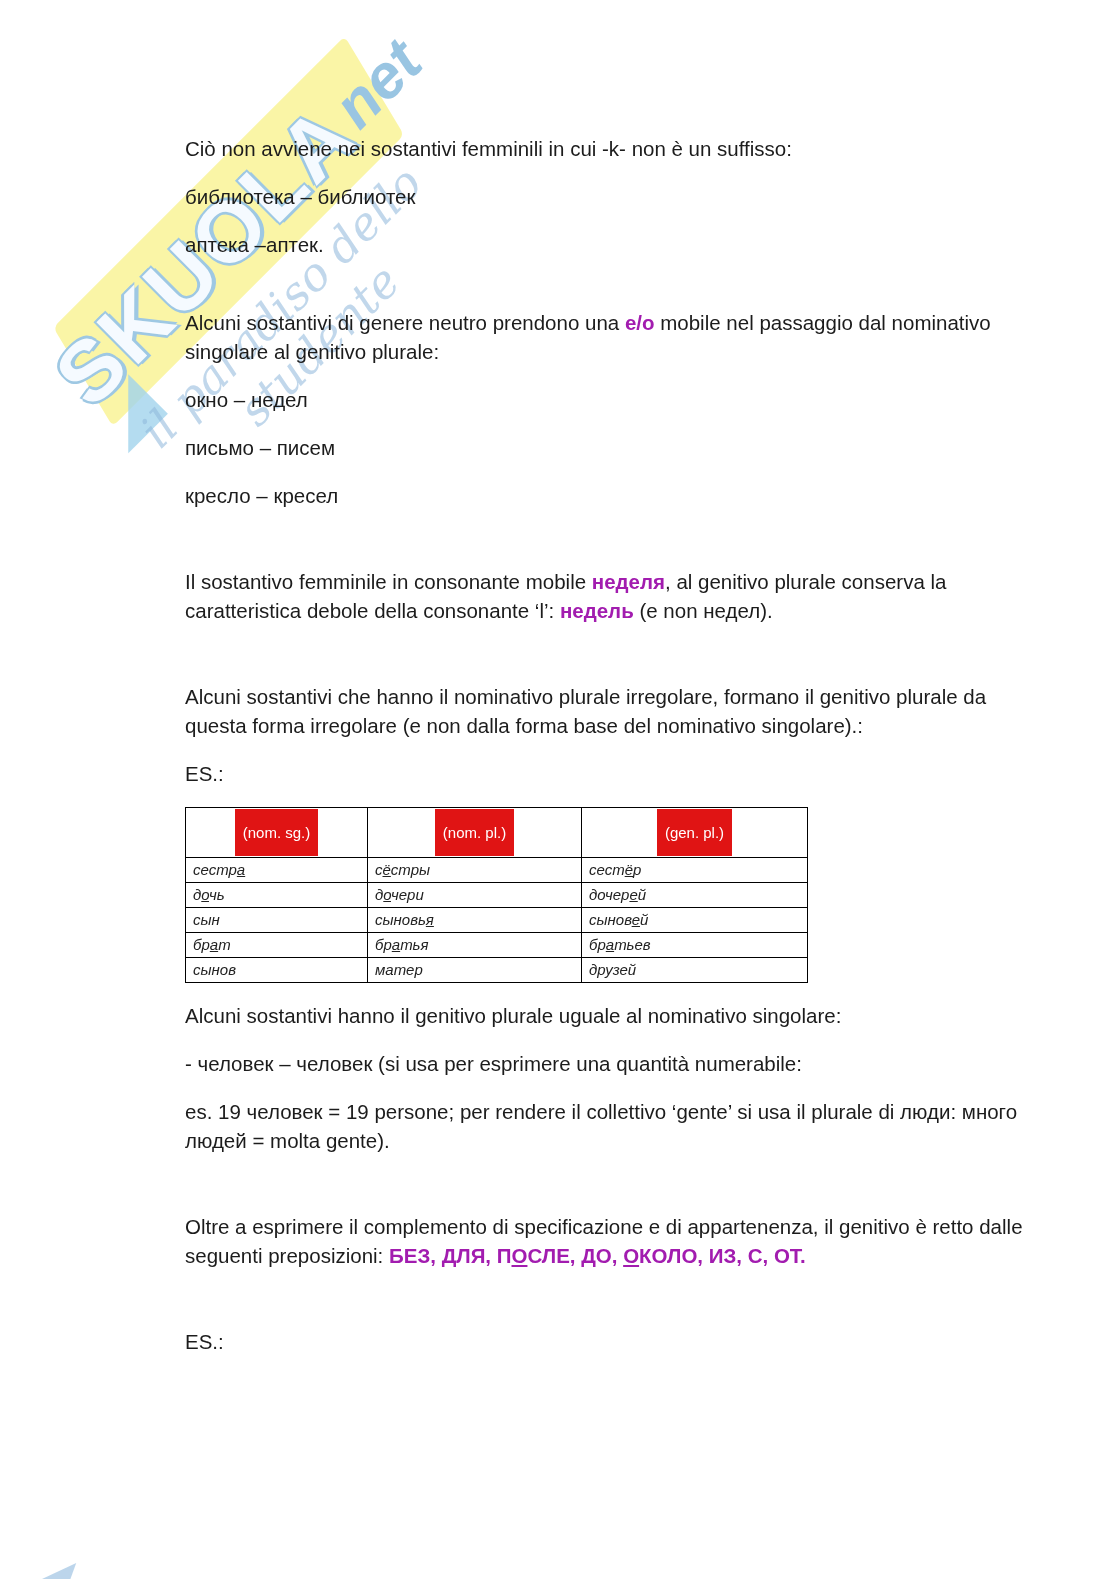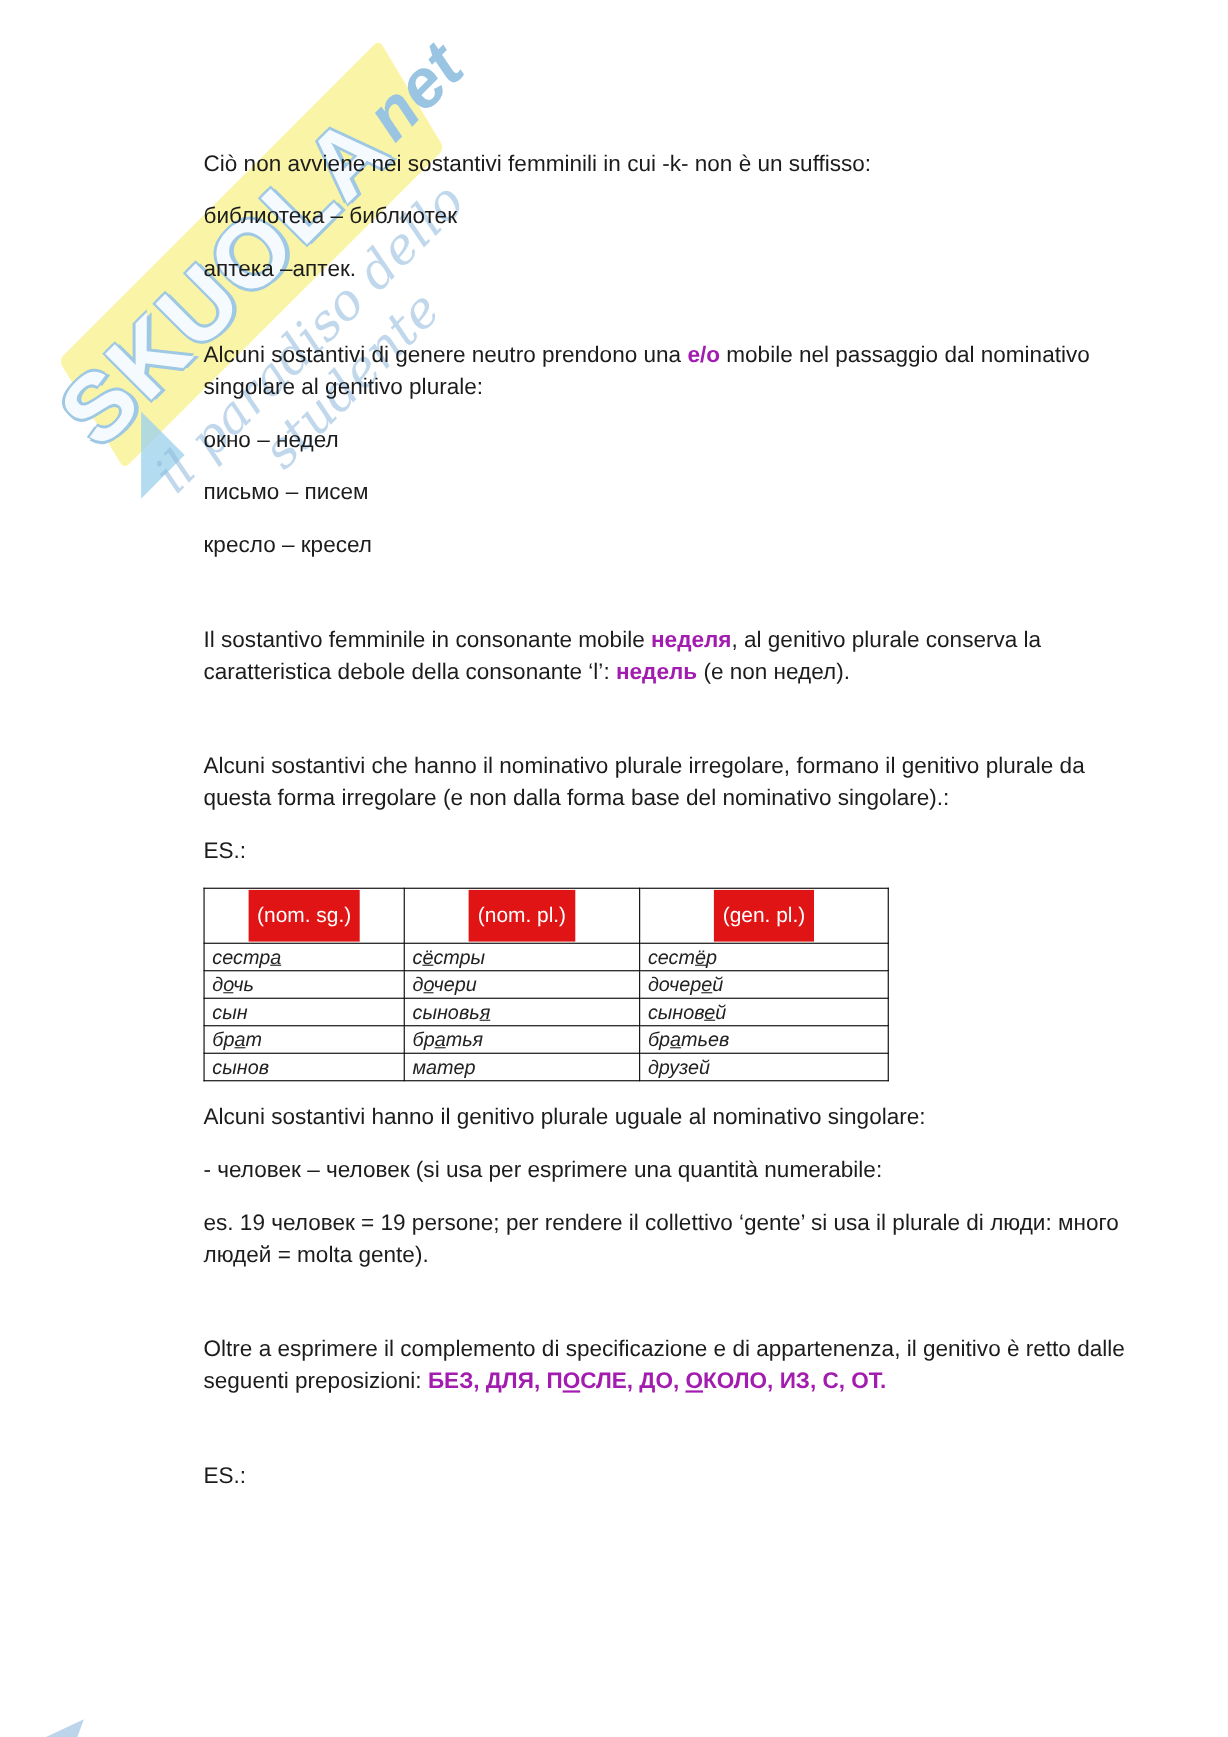--- a/index.html
+++ b/index.html
@@ -88,27 +88,27 @@
   table.gen th{
     font-weight:normal;
     text-align:center;
     height:25px;
     padding:1px 0;
   }
   .hl{
     display:inline-block;
     background:#e01414;
     color:#ffffff;
-    font-size:19px;
+    font-size:15px;
     line-height:21px;
     padding:13px 8px;
   }
   table.gen td{
     font-style:italic;
-    font-size:18px;
+    font-size:15px;
     height:22px;
     line-height:22px;
     padding:1px 7px;
     color:#222;
   }
 </style>
 </head>
 <body>
 
 <div class="wm">

